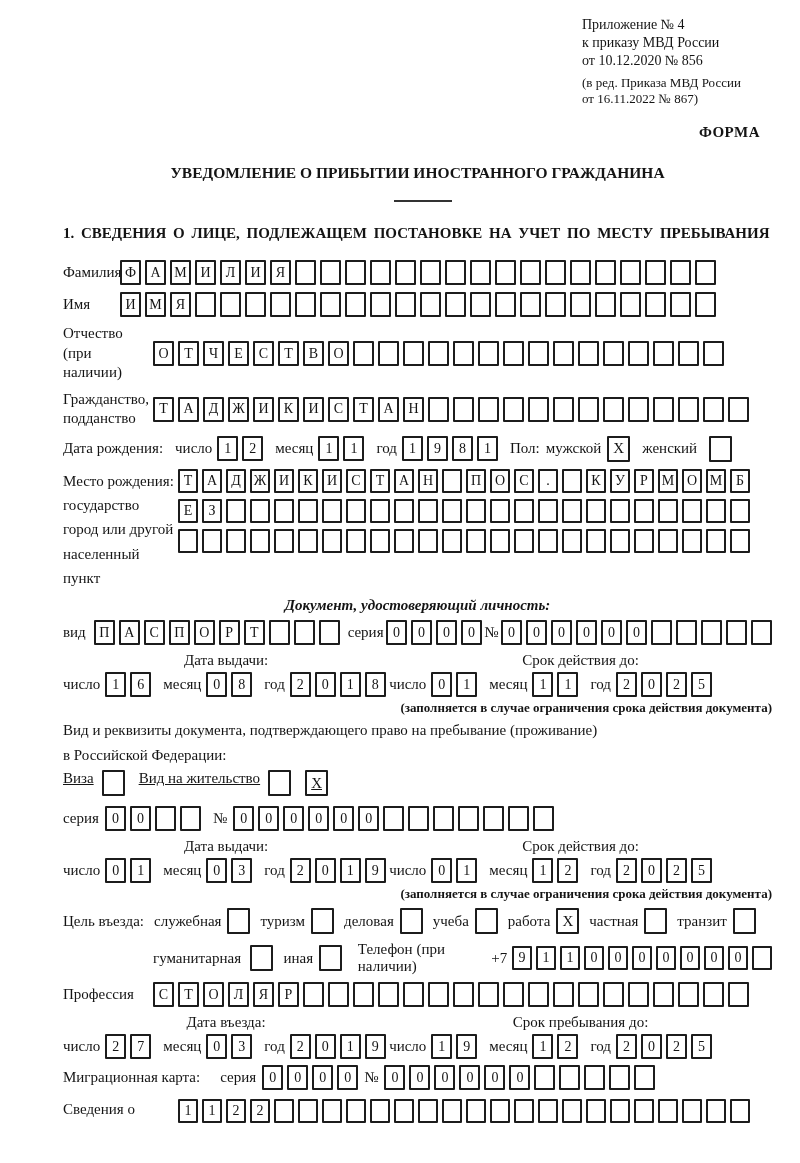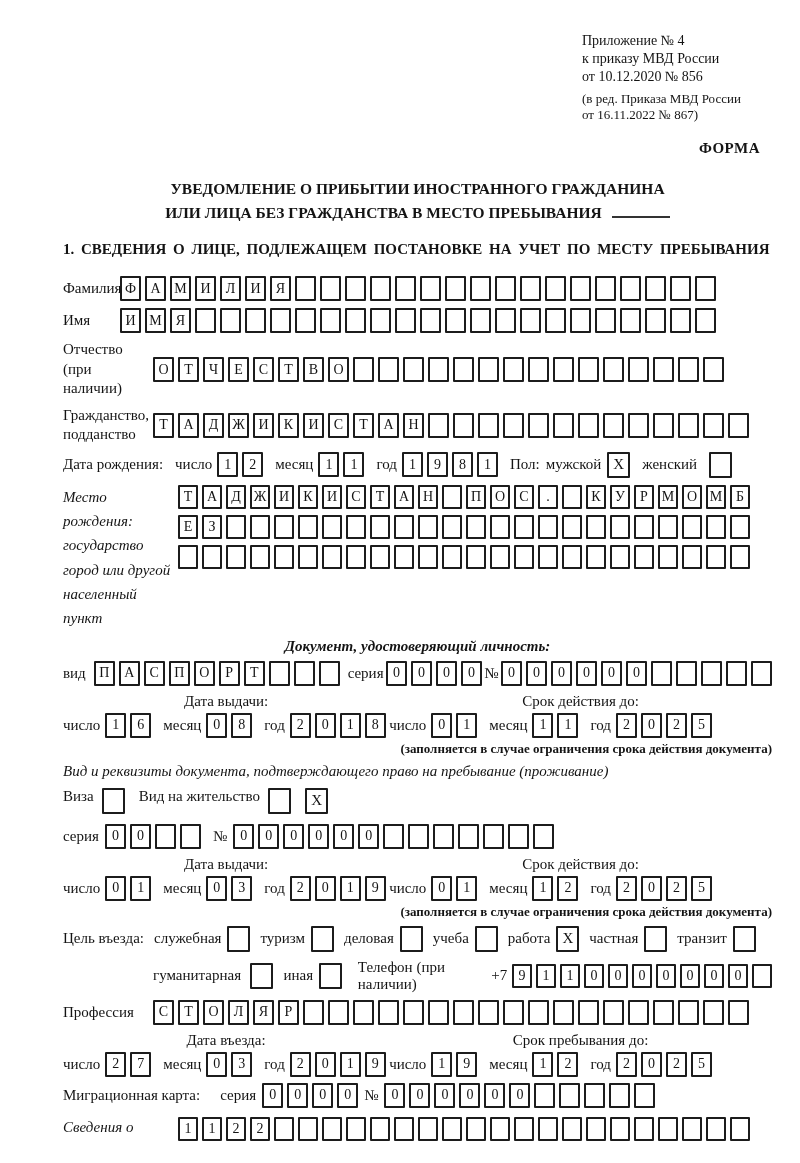--- a/index.html
+++ b/index.html
@@ -1,18 +1,18 @@
 <!DOCTYPE html>
 <html><head>
 <meta charset="utf-8">
 <style>
   html,body{margin:0;padding:0;background:#fff;}
   body{width:800px;height:1163px;overflow:hidden;color:#141414;
        font-family:"Liberation Serif","DejaVu Serif",serif;font-size:15px;}
-  .page{box-sizing:border-box;width:800px;height:1084px;padding:32px 28px 0 63px;}
+  .page{box-sizing:border-box;width:800px;height:1084px;padding:16px 28px 0 63px;}
 
   
   .hdr-block{margin-left:auto;width:190px;line-height:1.3;font-size:14px;}
   .hdr-block .small{font-size:13px;}
   .hdr-gap{height:4px;}
   .forma{font-weight:bold;text-align:right;margin:16px 12px 20px 0;font-size:15px;letter-spacing:.5px;}
 
   
   .title{text-align:center;font-weight:bold;font-size:15.5px;line-height:1.55;margin-bottom:16px;}
   .title-underline{display:inline-block;width:58px;border-bottom:2px solid #333;margin-left:10px;vertical-align:baseline;}
@@ -25,42 +25,42 @@
   .cell{box-sizing:border-box;flex:none;width:21px;height:25px;border:2px solid #1c1c1c;border-radius:1px;
         display:inline-flex;align-items:center;justify-content:center;font-size:14px;background:#fff;}
   .cells-sm .cell,.cell.sm{width:20px;height:24px;}
   .checkbox{width:23px;height:26px;font-size:15px;}
 
   .lbl-w57{width:57px;}
   .lbl-w90{width:90px;line-height:1.25;}
   .two-line{line-height:1.3;}
 
   .multirow{display:flex;align-items:flex-start;margin-bottom:7px;}
-  .multirow .label-col{flex:none;width:115px;line-height:1.62;font-style:italic;}
+  .multirow .label-col{flex:none;width:115px;line-height:1.62;}
   .multirow .rows-col{display:flex;flex-direction:column;gap:6px;}
 
   .center-bold{text-align:center;font-weight:bold;margin:4px 0 6px;font-style:italic;}
 
   .gap6{display:inline-block;width:6px;}
   .gap12{display:inline-block;width:12px;}
   .gap20{display:inline-block;width:20px;}
 
   
   .datepair{display:flex;margin-bottom:6px;}
   .datecol{display:flex;flex-direction:column;}
   .datecol.left{width:46%;}
   .datecol.right{width:54%;}
   .datehdr{text-align:center;margin-bottom:3px;}
   .dateline{display:flex;align-items:center;}
   .dlabel{margin-right:5px;}
   .dlabel.mid{margin-left:12px;}
   .footnote{font-size:13px;text-align:right;margin-top:3px;font-weight:bold;}
 
   
-  .permit-row{display:flex;align-items:flex-start;margin-bottom:10px;margin-top:4px;}
+  .permit-row{display:flex;align-items:flex-start;margin-bottom:10px;margin-top:4px;text-decoration:underline;}
   .permit-item{display:flex;align-items:flex-start;margin-right:14px;}
   .permit-item .ptext{margin-right:8px;}
   .permit-item .ptext.c{text-align:center;line-height:1.4;}
   .w170{width:175px;}
   .w185{width:185px;}
 
   .purpose-row{flex-wrap:nowrap;}
   .plabel{margin:0 6px 0 10px;}
   .indent{margin-left:90px;}
 </style>
@@ -74,21 +74,21 @@
     <div>к приказу МВД России</div>
     <div>от 10.12.2020 № 856</div>
     <div class="hdr-gap"></div>
     <div class="small">(в ред. Приказа МВД России</div>
     <div class="small">от 16.11.2022 № 867)</div>
   </div>
   <div class="forma">ФОРМА</div>
 
   <div class="title">
     <div>УВЕДОМЛЕНИЕ О ПРИБЫТИИ ИНОСТРАННОГО ГРАЖДАНИНА</div>
-    <div><span>ИЛИ ЛИЦА БЕЗ ГРАЖДАНСТВА В МЕСТО ПРЕБЫВАНИЯ</span><span class="title-underline"></span></div>
+    <div><span class="title-underline"></span></div>
   </div>
 
   <div class="section-heading">1. СВЕДЕНИЯ О ЛИЦЕ, ПОДЛЕЖАЩЕМ ПОСТАНОВКЕ НА УЧЕТ ПО МЕСТУ ПРЕБЫВАНИЯ</div>
 
   <div class="frow">
     <span class="flabel lbl-w57">Фамилия</span>
     <span class="cells">
         <span class="cell">Ф</span>
         <span class="cell">А</span>
         <span class="cell">М</span>
@@ -416,21 +416,22 @@
             <span class="cell">2</span>
             <span class="cell">0</span>
             <span class="cell">2</span>
             <span class="cell">5</span>
           </span>
       </div>
       <div class="footnote">(заполняется в случае ограничения срока действия документа)</div>
     </div>
   </div>
 
-  <div style="margin-bottom:8px;font-style:italic;">Вид и реквизиты документа, подтверждающего право на пребывание (проживание)</div>
+  <div style="margin-bottom:8px;">Вид и реквизиты документа, подтверждающего право на пребывание (проживание)</div>
+  <div style="margin-bottom:6px;">в Российской Федерации:</div>
 
   <div class="permit-row">
     <div class="permit-item">
       <span class="ptext">Виза</span>
       <span class="cell checkbox"></span>
     </div>
     <div class="permit-item">
       <span class="ptext">Вид на жительство</span>
       <span class="cell checkbox"></span>
     </div>

